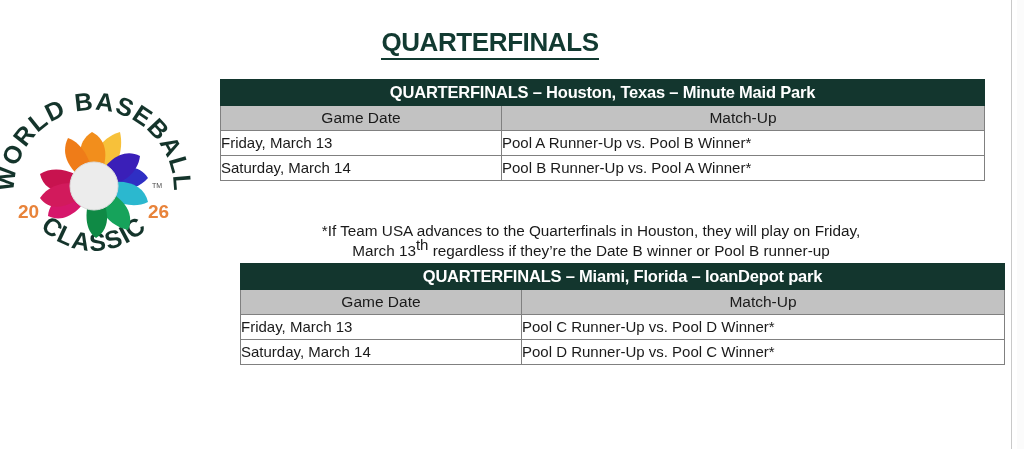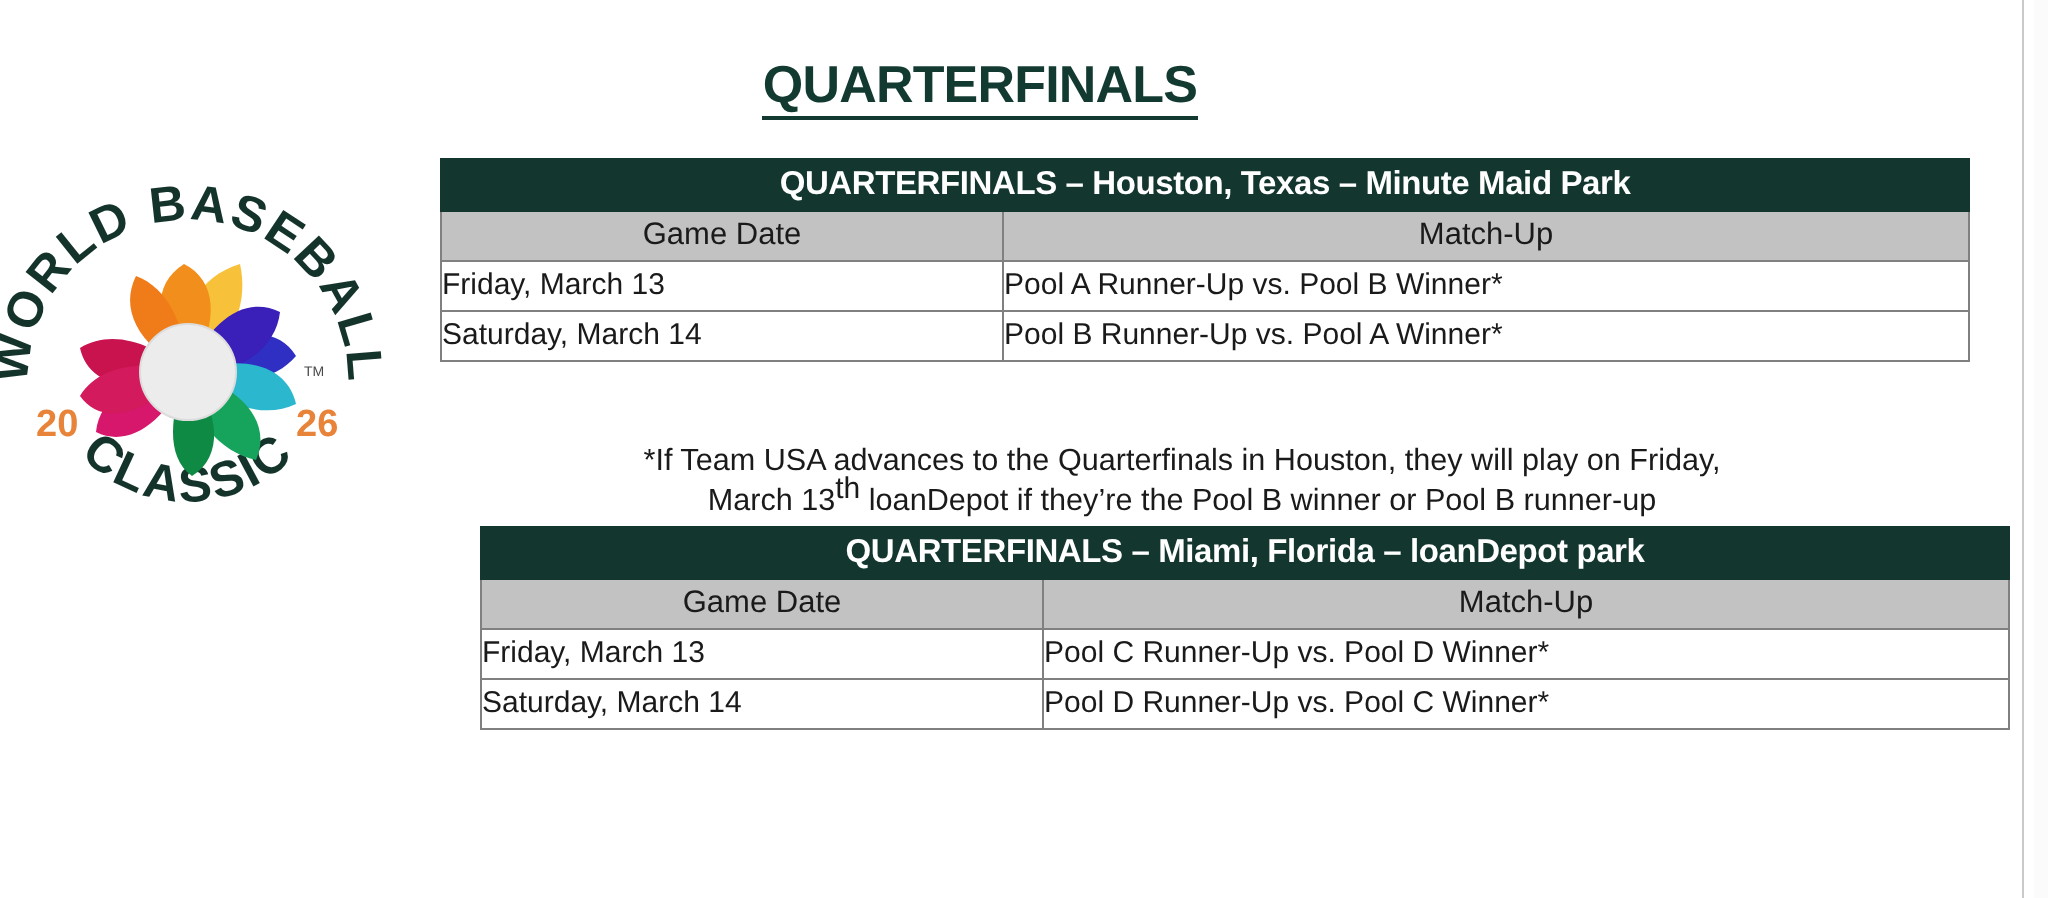--- a/index.html
+++ b/index.html
@@ -214,21 +214,21 @@
       </tr>
       <tr>
         <td class="cell">Saturday, March 14</td>
         <td class="cell">Pool B Runner-Up vs. Pool A Winner*</td>
       </tr>
     </tbody>
   </table>
 
   <div class="footnote f1">
     <span class="fn-line">*If Team USA advances to the Quarterfinals in Houston, they will play on Friday,</span>
-    <span class="fn-line"><span>March 13</span><sup>th</sup><span> loanDepot if they’re the Pool B winner or Pool B runner-up</span></span>
+    <span class="fn-line"><span>March 13</span><sup>th</sup><span> regardless if they’re the Date B winner or Pool B runner-up</span></span>
   </div>
 
   <table class="sched-table t2">
     <colgroup>
         <col class="c-date">
         <col class="c-match">
       </colgroup>
     <thead>
       <tr>
         <th class="venue-head" colspan="2">QUARTERFINALS – Miami, Florida – loanDepot park</th>

